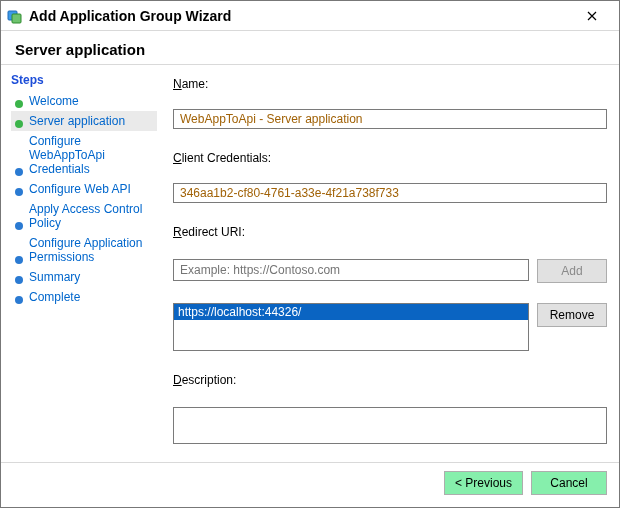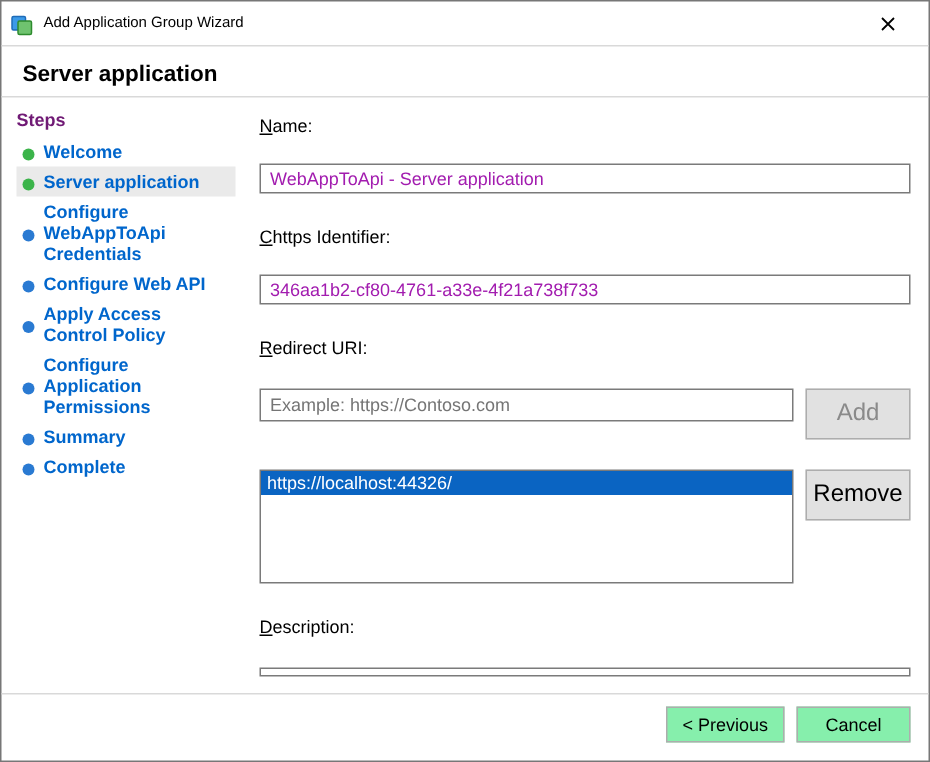--- a/index.html
+++ b/index.html
@@ -1,44 +1,44 @@
 <!DOCTYPE html>
 <html><head>
 <meta charset="utf-8">
 <style>
   * { box-sizing: border-box; }
   html, body { margin: 0; padding: 0; font-family: "Segoe UI", Tahoma, sans-serif; font-size: 12px; color: #000; background: #fff; }
   .window { width: 620px; height: 508px; border: 1px solid #777; display: flex; flex-direction: column; }
   .titlebar { height: 30px; display: flex; align-items: center; padding: 0 6px; border-bottom: 1px solid #d9d9d9; }
   .titlebar .icon { width: 16px; height: 16px; margin-right: 6px; display: inline-flex; align-items: center; justify-content: center; }
-  .titlebar .title { flex: 1; font-size: 10px; }
+  .titlebar .title { flex: 1; font-size: 14px; font-weight: bold; }
   .titlebar .close { width: 42px; height: 28px; display: flex; align-items: center; justify-content: center; cursor: pointer; }
   .header-band { padding: 10px 14px 6px; }
   .header-band h1 { margin: 0; font-size: 15px; font-weight: 700; }
   .hrule { height: 1px; background: #d9d9d9; }
   .body { flex: 1; display: flex; min-height: 0; }
   .sidebar { width: 164px; padding: 8px 8px 8px 10px; }
-  .sidebar-title { font-weight: 700; color: #701a75; margin-bottom: 4px; }
+  .sidebar-title { font-weight: 700; color: #1d4ed8; margin-bottom: 4px; }
   .step-list { list-style: none; margin: 0; padding: 0; }
-  .step-item { display: flex; align-items: center; gap: 6px; padding: 3px 4px; line-height: 14px; color: #0066cc; cursor: default; font-weight: bold; }
+  .step-item { display: flex; align-items: flex-end; gap: 6px; padding: 3px 4px; line-height: 14px; color: #0066cc; cursor: default; }
   .step-item.active { background: #eaeaea; }
   .bullet { width: 8px; height: 8px; border-radius: 50%; margin-top: 3px; flex-shrink: 0; }
   .bullet.done { background: #3bb44a; }
   .bullet.pending { background: #2a7ad2; }
   .main { flex: 1; padding: 8px 12px 0 8px; display: flex; flex-direction: column; gap: 18px; }
   .fld-label { font-size: 12px; margin-top: 4px; }
   .fld-label .ul { text-decoration: underline; }
   .txt { width: 100%; height: 22px; padding: 2px 6px; font-size: 12px; border: 1px solid #7a7a7a; background: #fff; }
-  .txt.ro { color: #a21caf; }
+  .txt.ro { color: #a16207; }
   .row-uri { display: flex; gap: 8px; margin-top: 2px; }
   .row-uri .txt { flex: 1; color: #000000; }
-  .btn { width: 70px; height: 34px; font-size: 16px; border: 1px solid #adadad; background: #e1e1e1; cursor: pointer; padding: 0; }
+  .btn { width: 70px; height: 24px; font-size: 12px; border: 1px solid #adadad; background: #e1e1e1; cursor: pointer; padding: 0; }
   .btn:disabled { color: #8a8a8a; cursor: default; }
   .row-list { display: flex; gap: 8px; margin-top: 2px; }
-  .listbox { flex: 1; height: 76px; border: 1px solid #7a7a7a; background: #fff; overflow: hidden; }
+  .listbox { flex: 1; height: 48px; border: 1px solid #7a7a7a; background: #fff; overflow: hidden; }
   .list-item { padding: 1px 4px; font-size: 12px; cursor: default; }
   .list-item.selected { background: #0a64c2; color: #fff; }
   .desc-box { width: 100%; height: 60px; border: 1px solid #7a7a7a; background: #fff; margin-top: 2px; resize: none; font-family: inherit; font-size: 12px; padding: 2px 6px; }
   .main-spacer { flex: 1; }
   .footer-area { padding: 8px 12px 12px; }
   .buttonbar { display: flex; justify-content: flex-end; gap: 8px; }
   .dlg-btn { min-width: 76px; height: 24px; border: 1px solid #adadad; background: #86efac; font-size: 12px; cursor: pointer; padding: 0 10px; }
   .dlg-btn.primary { border: 1px solid #0078d7; box-shadow: inset 0 0 0 1px #0078d7; background: #e5f1fb; }
 </style>
 </head>
@@ -104,21 +104,21 @@
             <span>Complete</span>
           </li>
         </ul>
     </div>
 
     <div class="main">
 
       <div class="fld-label"><span class="ul">N</span><span>ame:</span></div>
       <input class="txt ro" type="text" value="WebAppToApi - Server application" style="">
 
-      <div class="fld-label"><span class="ul">C</span><span>https Identifier:</span></div>
+      <div class="fld-label"><span class="ul">C</span><span>lient Credentials:</span></div>
       <input class="txt ro" type="text" value="346aa1b2-cf80-4761-a33e-4f21a738f733" style="">
 
       <div class="fld-label"><span class="ul">R</span><span>edirect URI:</span></div>
 
       <div class="row-uri">
         <input class="txt" type="text" placeholder="Example: https://Contoso.com" style="">
         <button class="btn" disabled=""><span class="ul">A</span><span>dd</span></button>
       </div>
 
       <div class="row-list">

